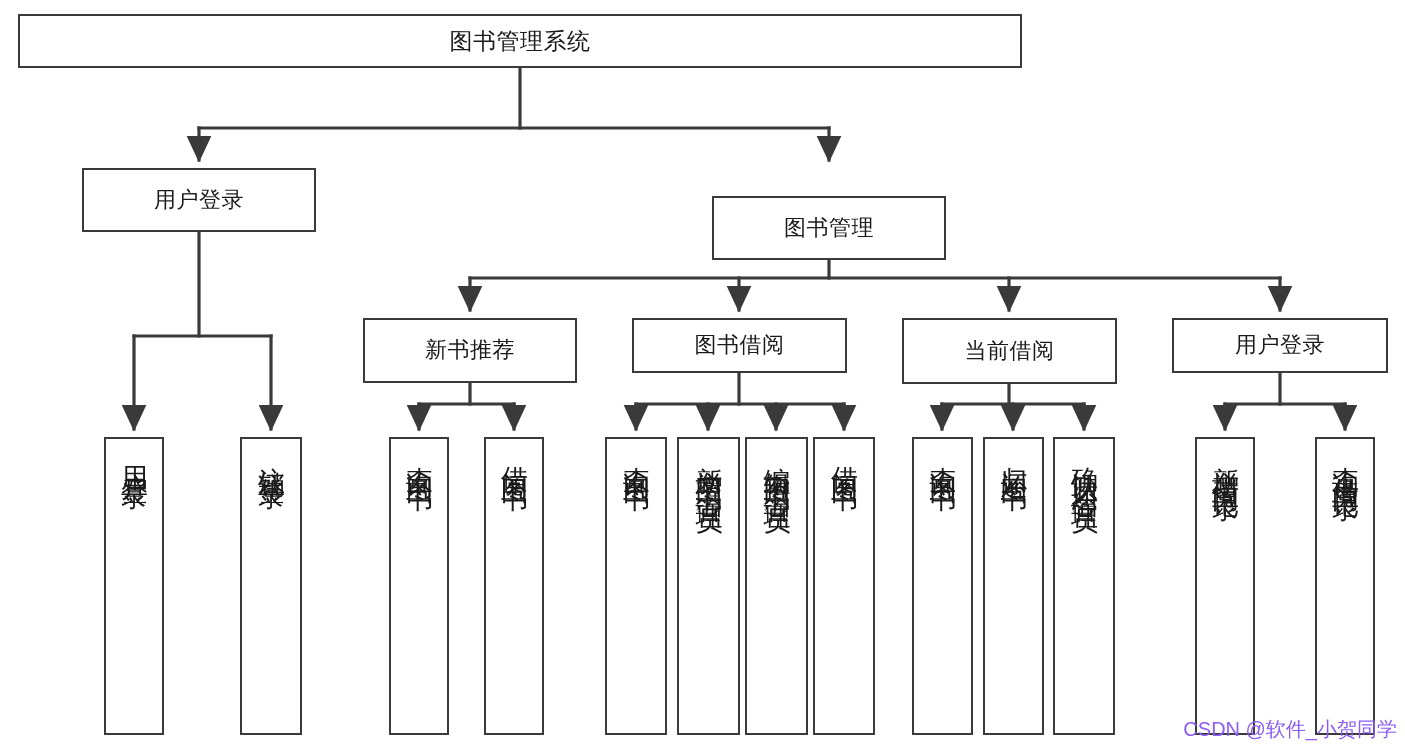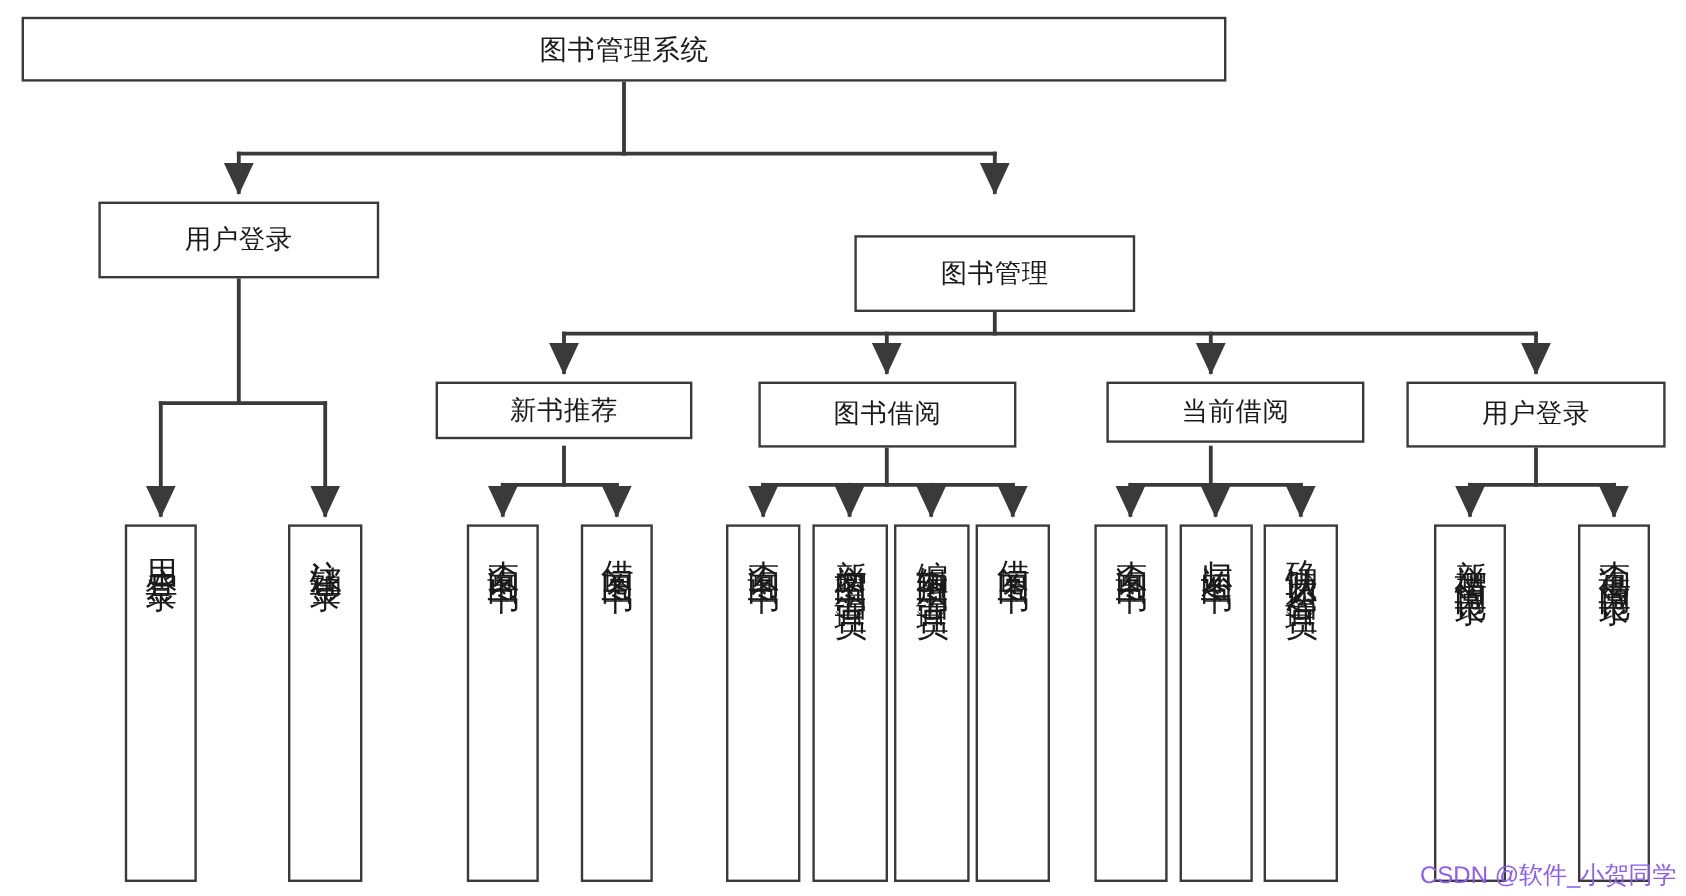--- a/index.html
+++ b/index.html
@@ -126,27 +126,27 @@
     <span class="node-label">图书管理系统</span>
   </div>
 
   <div class="node horizontal" style="left: 82px; top: 168px; width: 234px; height: 64px;">
     <span class="node-label">用户登录</span>
   </div>
   <div class="node horizontal" style="left: 712px; top: 168px; width: 234px; height: 64px; margin-top: 28px;">
     <span class="node-label">图书管理</span>
   </div>
 
-  <div class="node horizontal" style="left: 363px; top: 318px; width: 214px; height: 48px; align-items: center;">
+  <div class="node horizontal" style="left: 363px; top: 318px; width: 214px; height: 65px; align-items: center;">
     <span class="node-label">新书推荐</span>
   </div>
   <div class="node horizontal" style="left: 632px; top: 318px; width: 215px; height: 55px;">
     <span class="node-label">图书借阅</span>
   </div>
-  <div class="node horizontal" style="left: 902px; top: 318px; width: 215px; height: 51px; margin-left: 20px;">
+  <div class="node horizontal" style="left: 902px; top: 318px; width: 215px; height: 66px;">
     <span class="node-label">当前借阅</span>
   </div>
   <div class="node horizontal" style="left: 1172px; top: 318px; width: 216px; height: 55px;">
     <span class="node-label">用户登录</span>
   </div>
 
   <div class="node vertical" style="left: 104px; top: 437px; width: 60px; height: 298px;">
     <span class="node-label">用户登录</span>
   </div>
   <div class="node vertical" style="left: 240px; top: 437px; width: 62px; height: 298px;">

